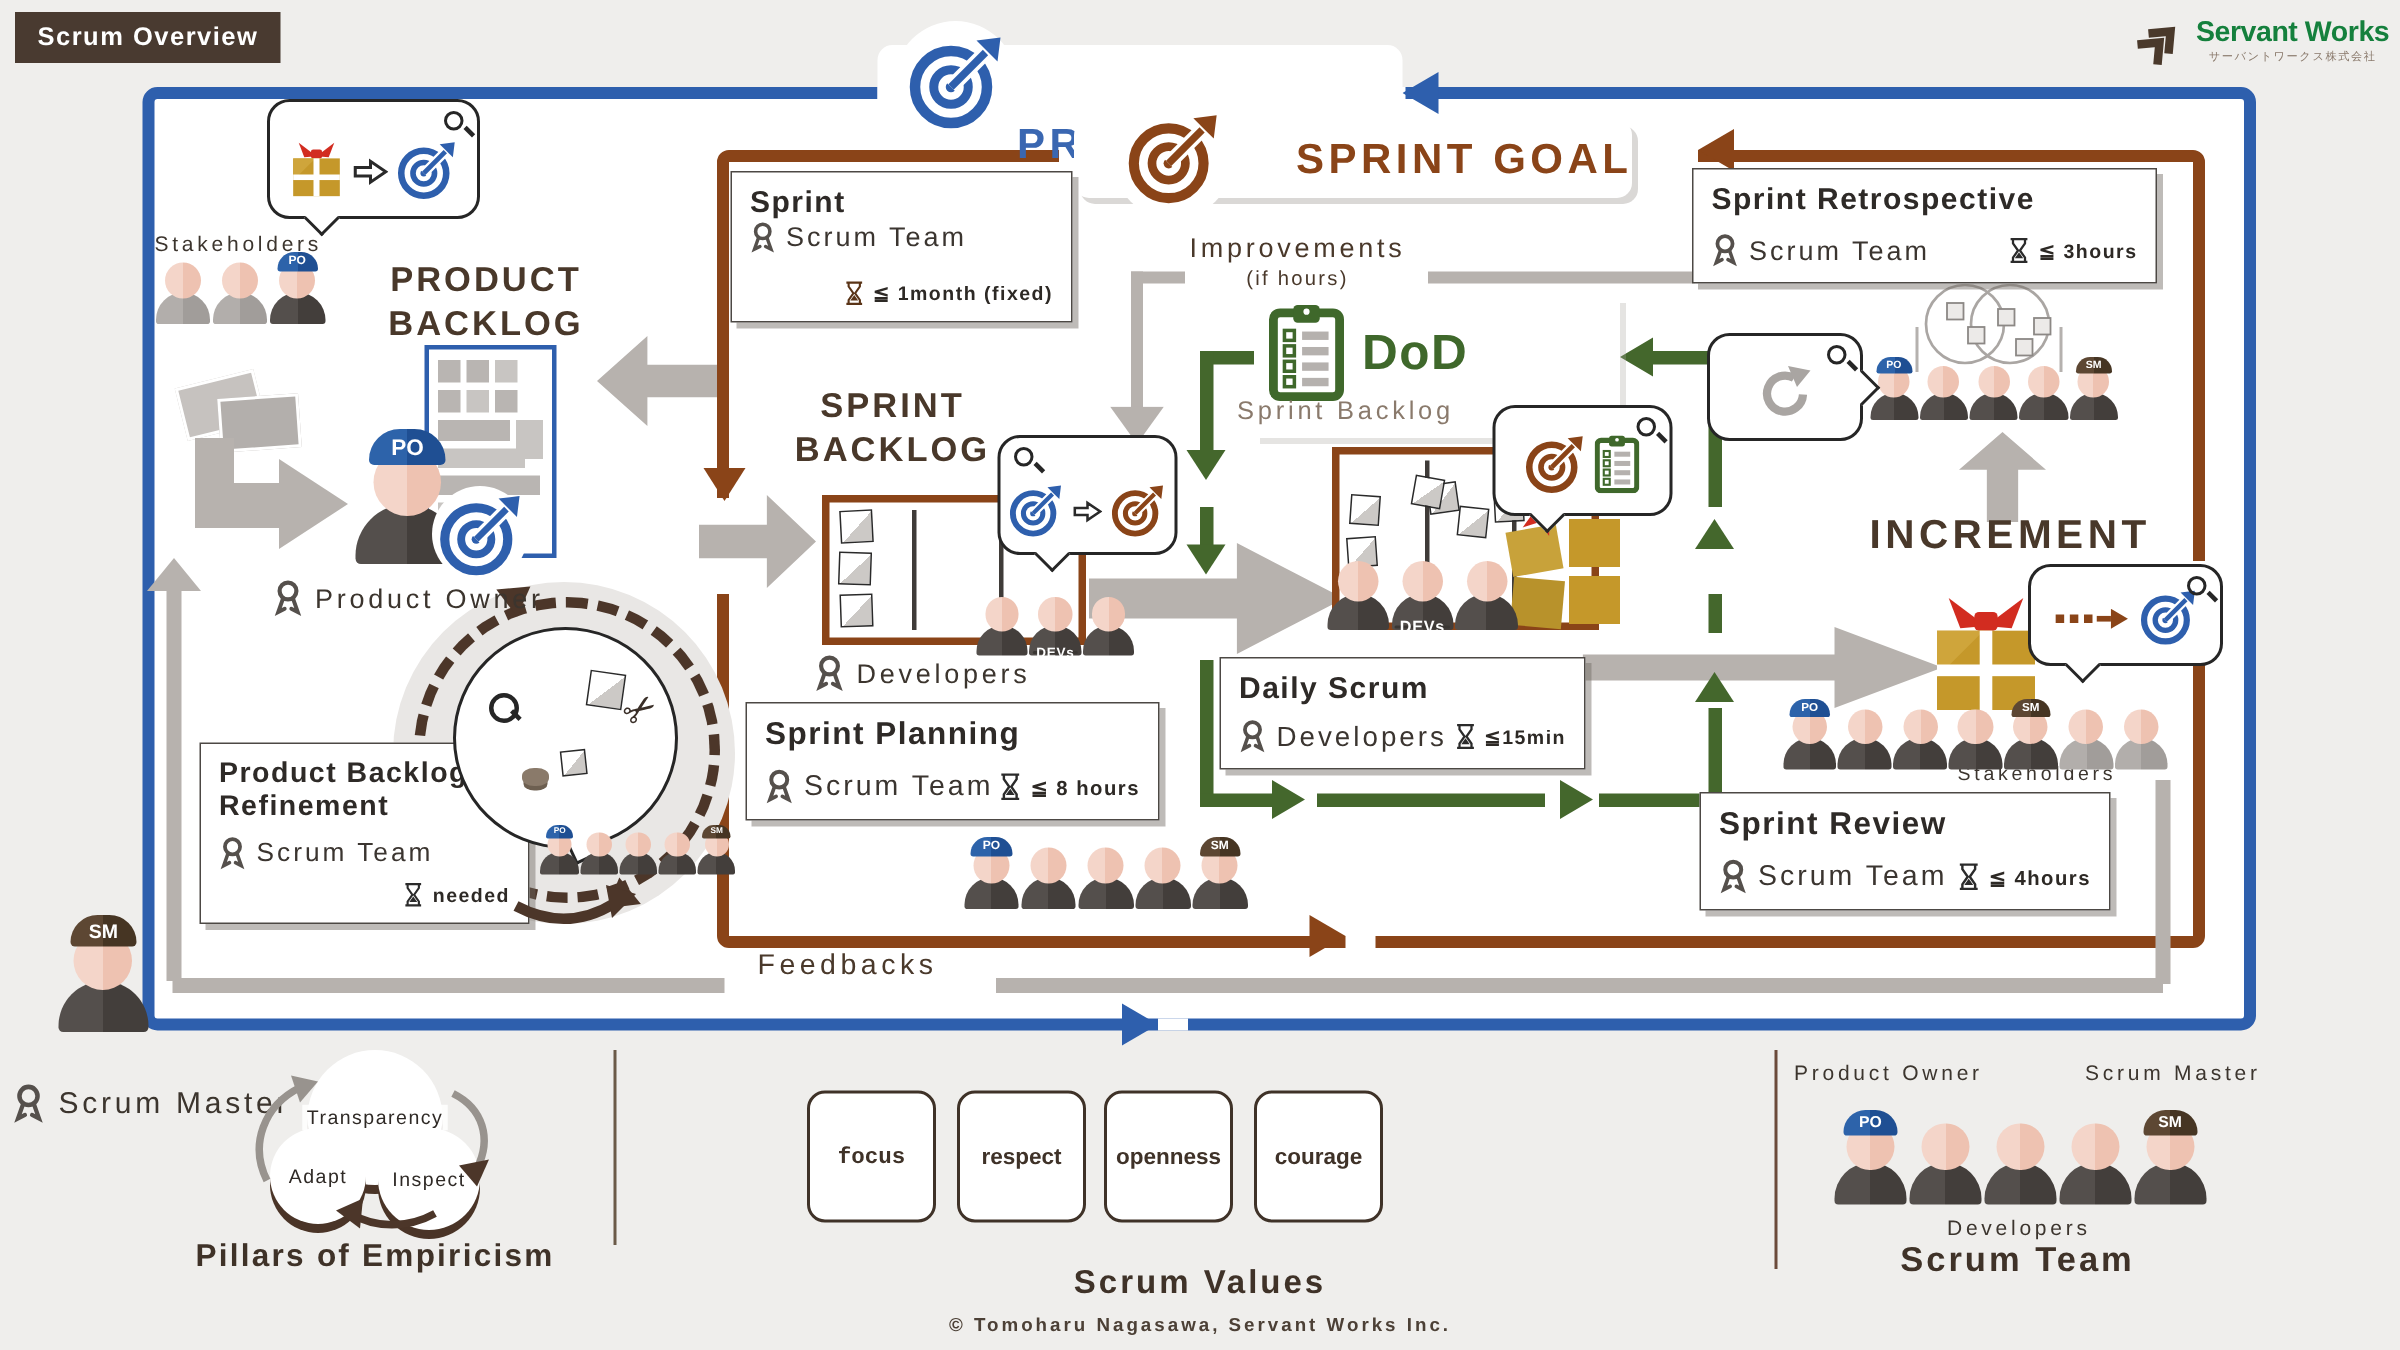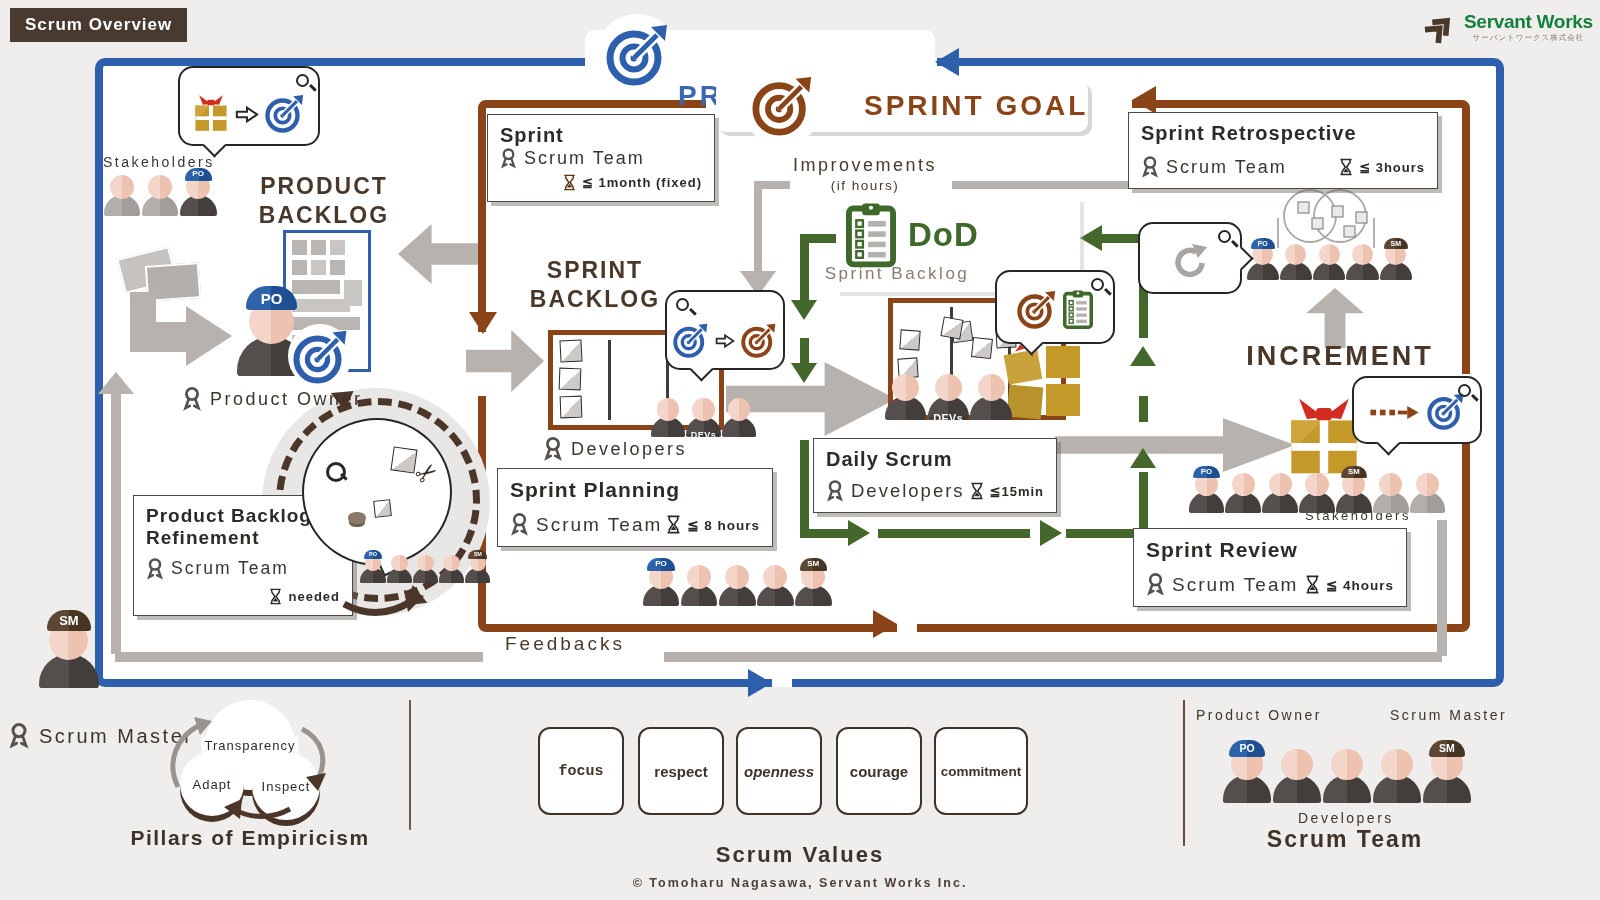--- a/index.html
+++ b/index.html
@@ -319,21 +319,21 @@
   </div>
 
   <div class="evt" style="left:487px;top:114px;width:228px;">
     <div class="et">Sprint</div>
     <div class="er">
         <svg class="icon medal" width="17" height="23" style="color:#55504c;">
           <use href="#sym-medal"></use>
         </svg>
         <span>Scrum Team</span>
       </div>
-    <div class="etime" style="justify-content:flex-end;margin-top:3px;">
+    <div class="etime" style="justify-content:flex-end;margin-top:16px;">
       <svg class="icon" width="15" height="19" style="color:#5a3417;">
           <use href="#sym-hourglass"></use>
         </svg>
       <span>≦ 1month (fixed)</span>
     </div>
   </div>
 
   <div class="evt" style="left:1128px;top:112px;width:310px;">
     <div class="et">Sprint Retrospective</div>
     <div class="row" style="justify-content:space-between;margin-top:10px;">
@@ -542,23 +542,22 @@
     <polygon points="44,22 62,26 50,40" fill="#98938e"></polygon>
     <path d="M152 34 C172 44 178 64 168 84" fill="none" stroke="#98938e" stroke-width="5"></path>
     <polygon points="176,78 168,96 156,82" fill="#4c3629"></polygon>
     <path d="M140 114 C122 124 100 124 84 114" fill="none" stroke="#4c3629" stroke-width="5"></path>
     <polygon points="92,104 74,112 90,124" fill="#4c3629"></polygon>
   </svg>
   <div class="abs" style="left:110px;top:826px;width:280px;text-align:center;font-size:21px;font-weight:bold;color:#3f3228;letter-spacing:1.5px;">Pillars of Empiricism</div>
 
   <div class="vbox" style="left:538px;font-family:Liberation Mono, monospace;">focus</div>
   <div class="vbox" style="left:638px;">respect</div>
-  <div class="vbox" style="left:736px;font-style:italic;">openness</div>
+  <div class="vbox" style="left:736px;">openness</div>
   <div class="vbox" style="left:836px;">courage</div>
-  <div class="vbox" style="left:934px;width:94px;font-size:13.5px;">commitment</div>
   <div class="abs" style="left:680px;top:842px;width:240px;text-align:center;font-size:22px;font-weight:bold;color:#3f3228;letter-spacing:2px;">Scrum Values</div>
 
   <div class="lbl" style="left:1196px;top:707px;font-size:14px;">Product Owner</div>
   <div class="lbl" style="left:1390px;top:707px;font-size:14px;">Scrum Master</div>
   <div class="prow" style="left:1222px;top:740px;font-size:21px;"><span class="person"><span class="head"></span><span class="body"></span><span class="cap cap-po">
           <span>PO</span>
         </span></span><span class="person"><span class="head"></span><span class="body"></span></span><span class="person"><span class="head"></span><span class="body"></span></span><span class="person"><span class="head"></span><span class="body"></span></span><span class="person"><span class="head"></span><span class="body"></span><span class="cap cap-sm">
           <span>SM</span>
         </span></span></div>
   <div class="lbl" style="left:1298px;top:810px;font-size:14px;">Developers</div>

